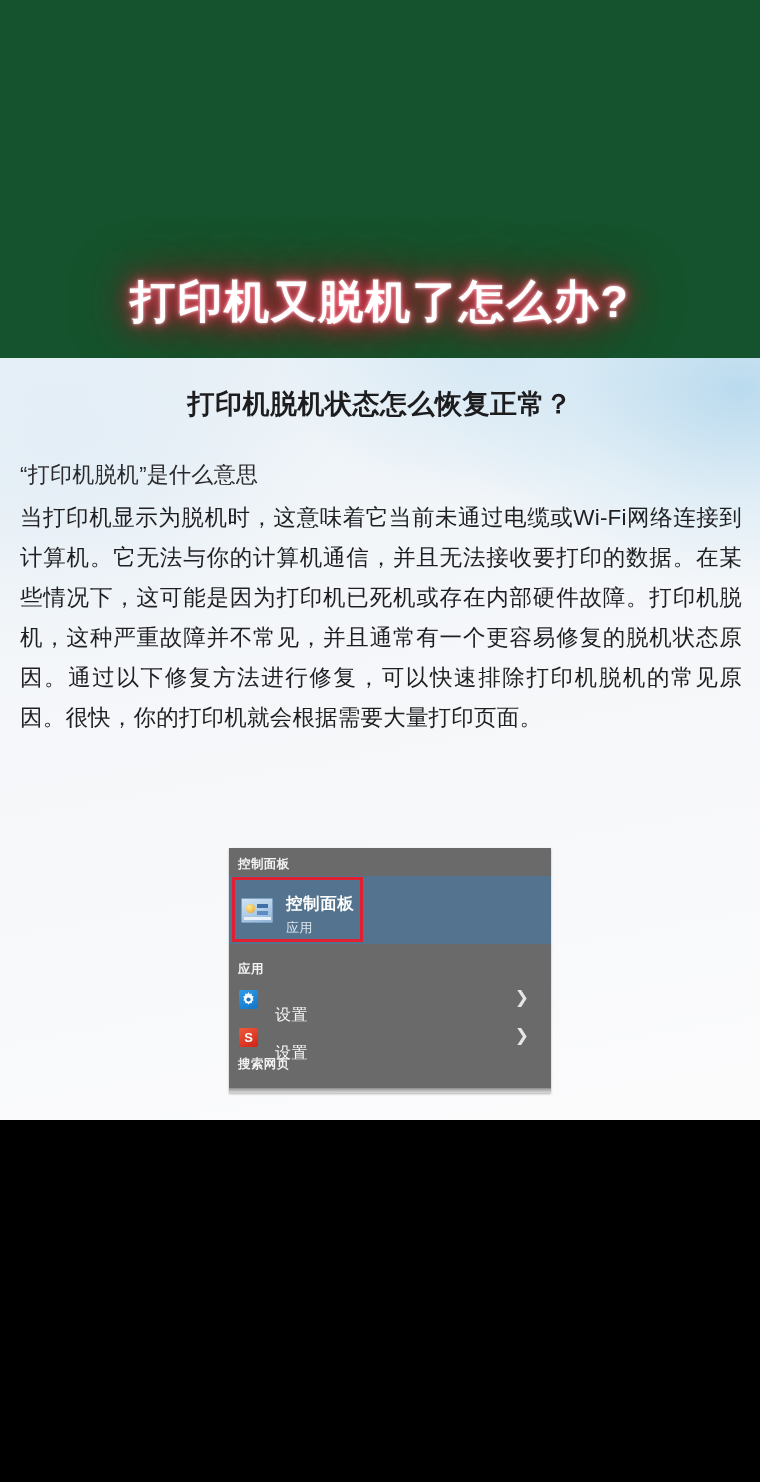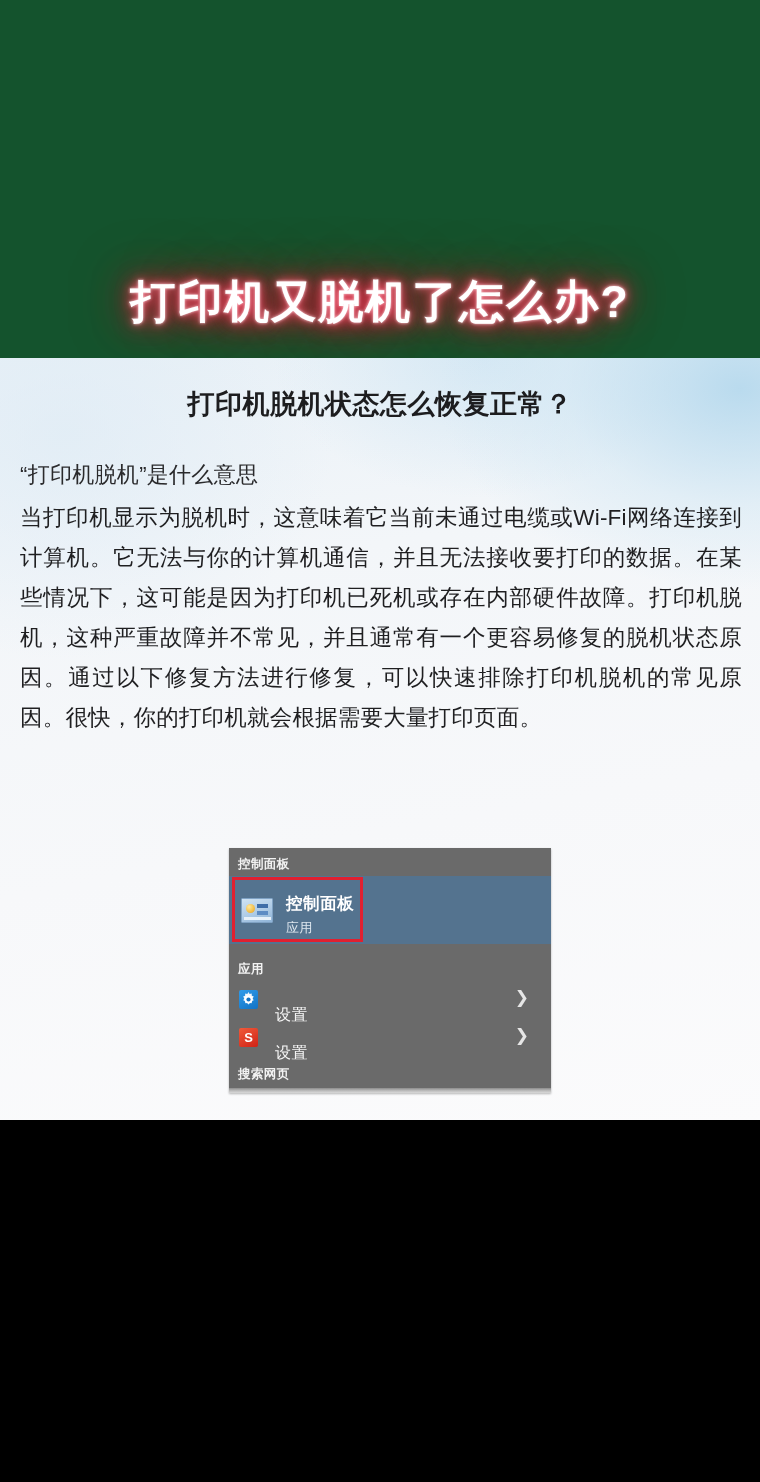--- a/index.html
+++ b/index.html
@@ -122,21 +122,21 @@
   .ws-section-label {
     position: absolute;
     left: 9px;
     font-size: 12.5px;
     font-weight: 700;
     color: #f2f2f2;
     letter-spacing: 0.4px;
   }
   .ws-label-best   { top: 8px; }
   .ws-label-apps   { top: 113px; }
-  .ws-label-web    { top: 218px; }
+  .ws-label-web    { top: 208px; }
 
   .ws-best-row {
     position: absolute;
     left: 0;
     top: 28px;
     width: 384px;
     height: 68px;
     background: #54738f;
   }
   .ws-cp-icon {

